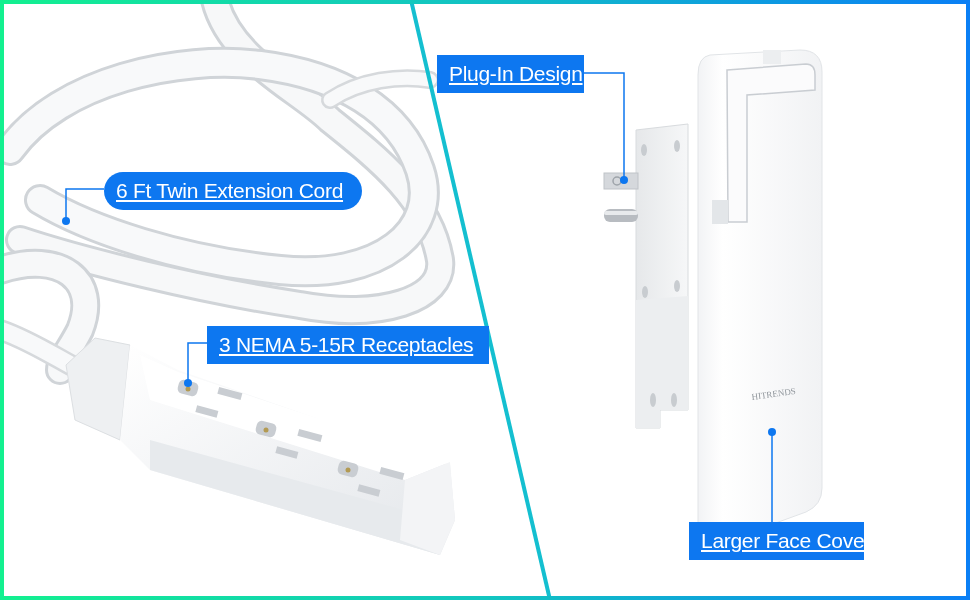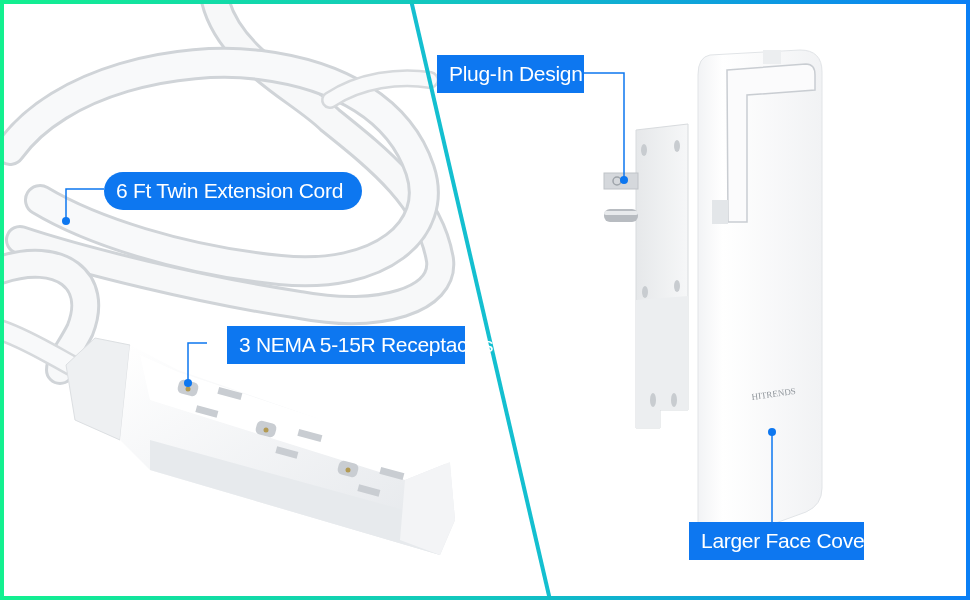--- a/index.html
+++ b/index.html
@@ -7,21 +7,21 @@
     .frame { position: absolute; left: 0; top: 0; width: 970px; height: 600px; background: #ffffff; overflow: hidden; }
     .border-top { position: absolute; left: 0; top: 0; width: 970px; height: 4px; background: linear-gradient(90deg, #13f08f 0%, #12c6c0 45%, #0a7ff5 100%); }
     .border-bottom { position: absolute; left: 0; bottom: 0; width: 970px; height: 4px; background: linear-gradient(90deg, #13f08f 0%, #12c6c0 50%, #0a7ff5 100%); }
     .border-left { position: absolute; left: 0; top: 0; width: 4px; height: 600px; background: #13f08f; }
     .border-right { position: absolute; right: 0; top: 0; width: 4px; height: 600px; background: #0a7ff5; }
     svg.art { position: absolute; left: 0; top: 0; }
     .label {
       position: absolute; background: #0d77f0; color: #ffffff;
       font-family: "Liberation Sans", sans-serif; font-size: 21px;
       letter-spacing: -0.3px; line-height: 38px; height: 38px;
-      padding: 0 12px; white-space: nowrap; box-sizing: border-box;
+      padding: 0 12px; white-space: nowrap; box-sizing: border-box; text-decoration: underline;
     }
   </style>
 </head>
 <body>
 
 <div class="frame">
 
   <svg class="art" width="970" height="600" viewBox="0 0 970 600">
     <defs>
       <linearGradient id="cordGrad" x1="0" y1="0" x2="0" y2="1">
@@ -117,21 +117,21 @@
     </g>
     <g fill="#0d77f0">
       <circle cx="66" cy="221" r="4"></circle>
       <circle cx="188" cy="383" r="4"></circle>
       <circle cx="624" cy="180" r="4"></circle>
       <circle cx="772" cy="432" r="4"></circle>
     </g>
   </svg>
 
   <div class="label" style="left:104px; top:172px; width:258px;border-radius:19px;">6 Ft Twin Extension Cord</div>
-  <div class="label" style="left:207px; top:326px; width:238px;margin-left:20px;">3 NEMA 5-15R Receptacles</div>
+  <div class="label" style="left:207px; top:326px; width:282px;">3 NEMA 5-15R Receptacles</div>
   <div class="label" style="left:437px; top:55px; width:147px;">Plug-In Design</div>
   <div class="label" style="left:689px; top:522px; width:175px;text-align:right;">Larger Face Cove</div>
 
   <div class="border-top"></div>
   <div class="border-bottom"></div>
   <div class="border-left"></div>
   <div class="border-right"></div>
 </div>
 
 </body></html>

